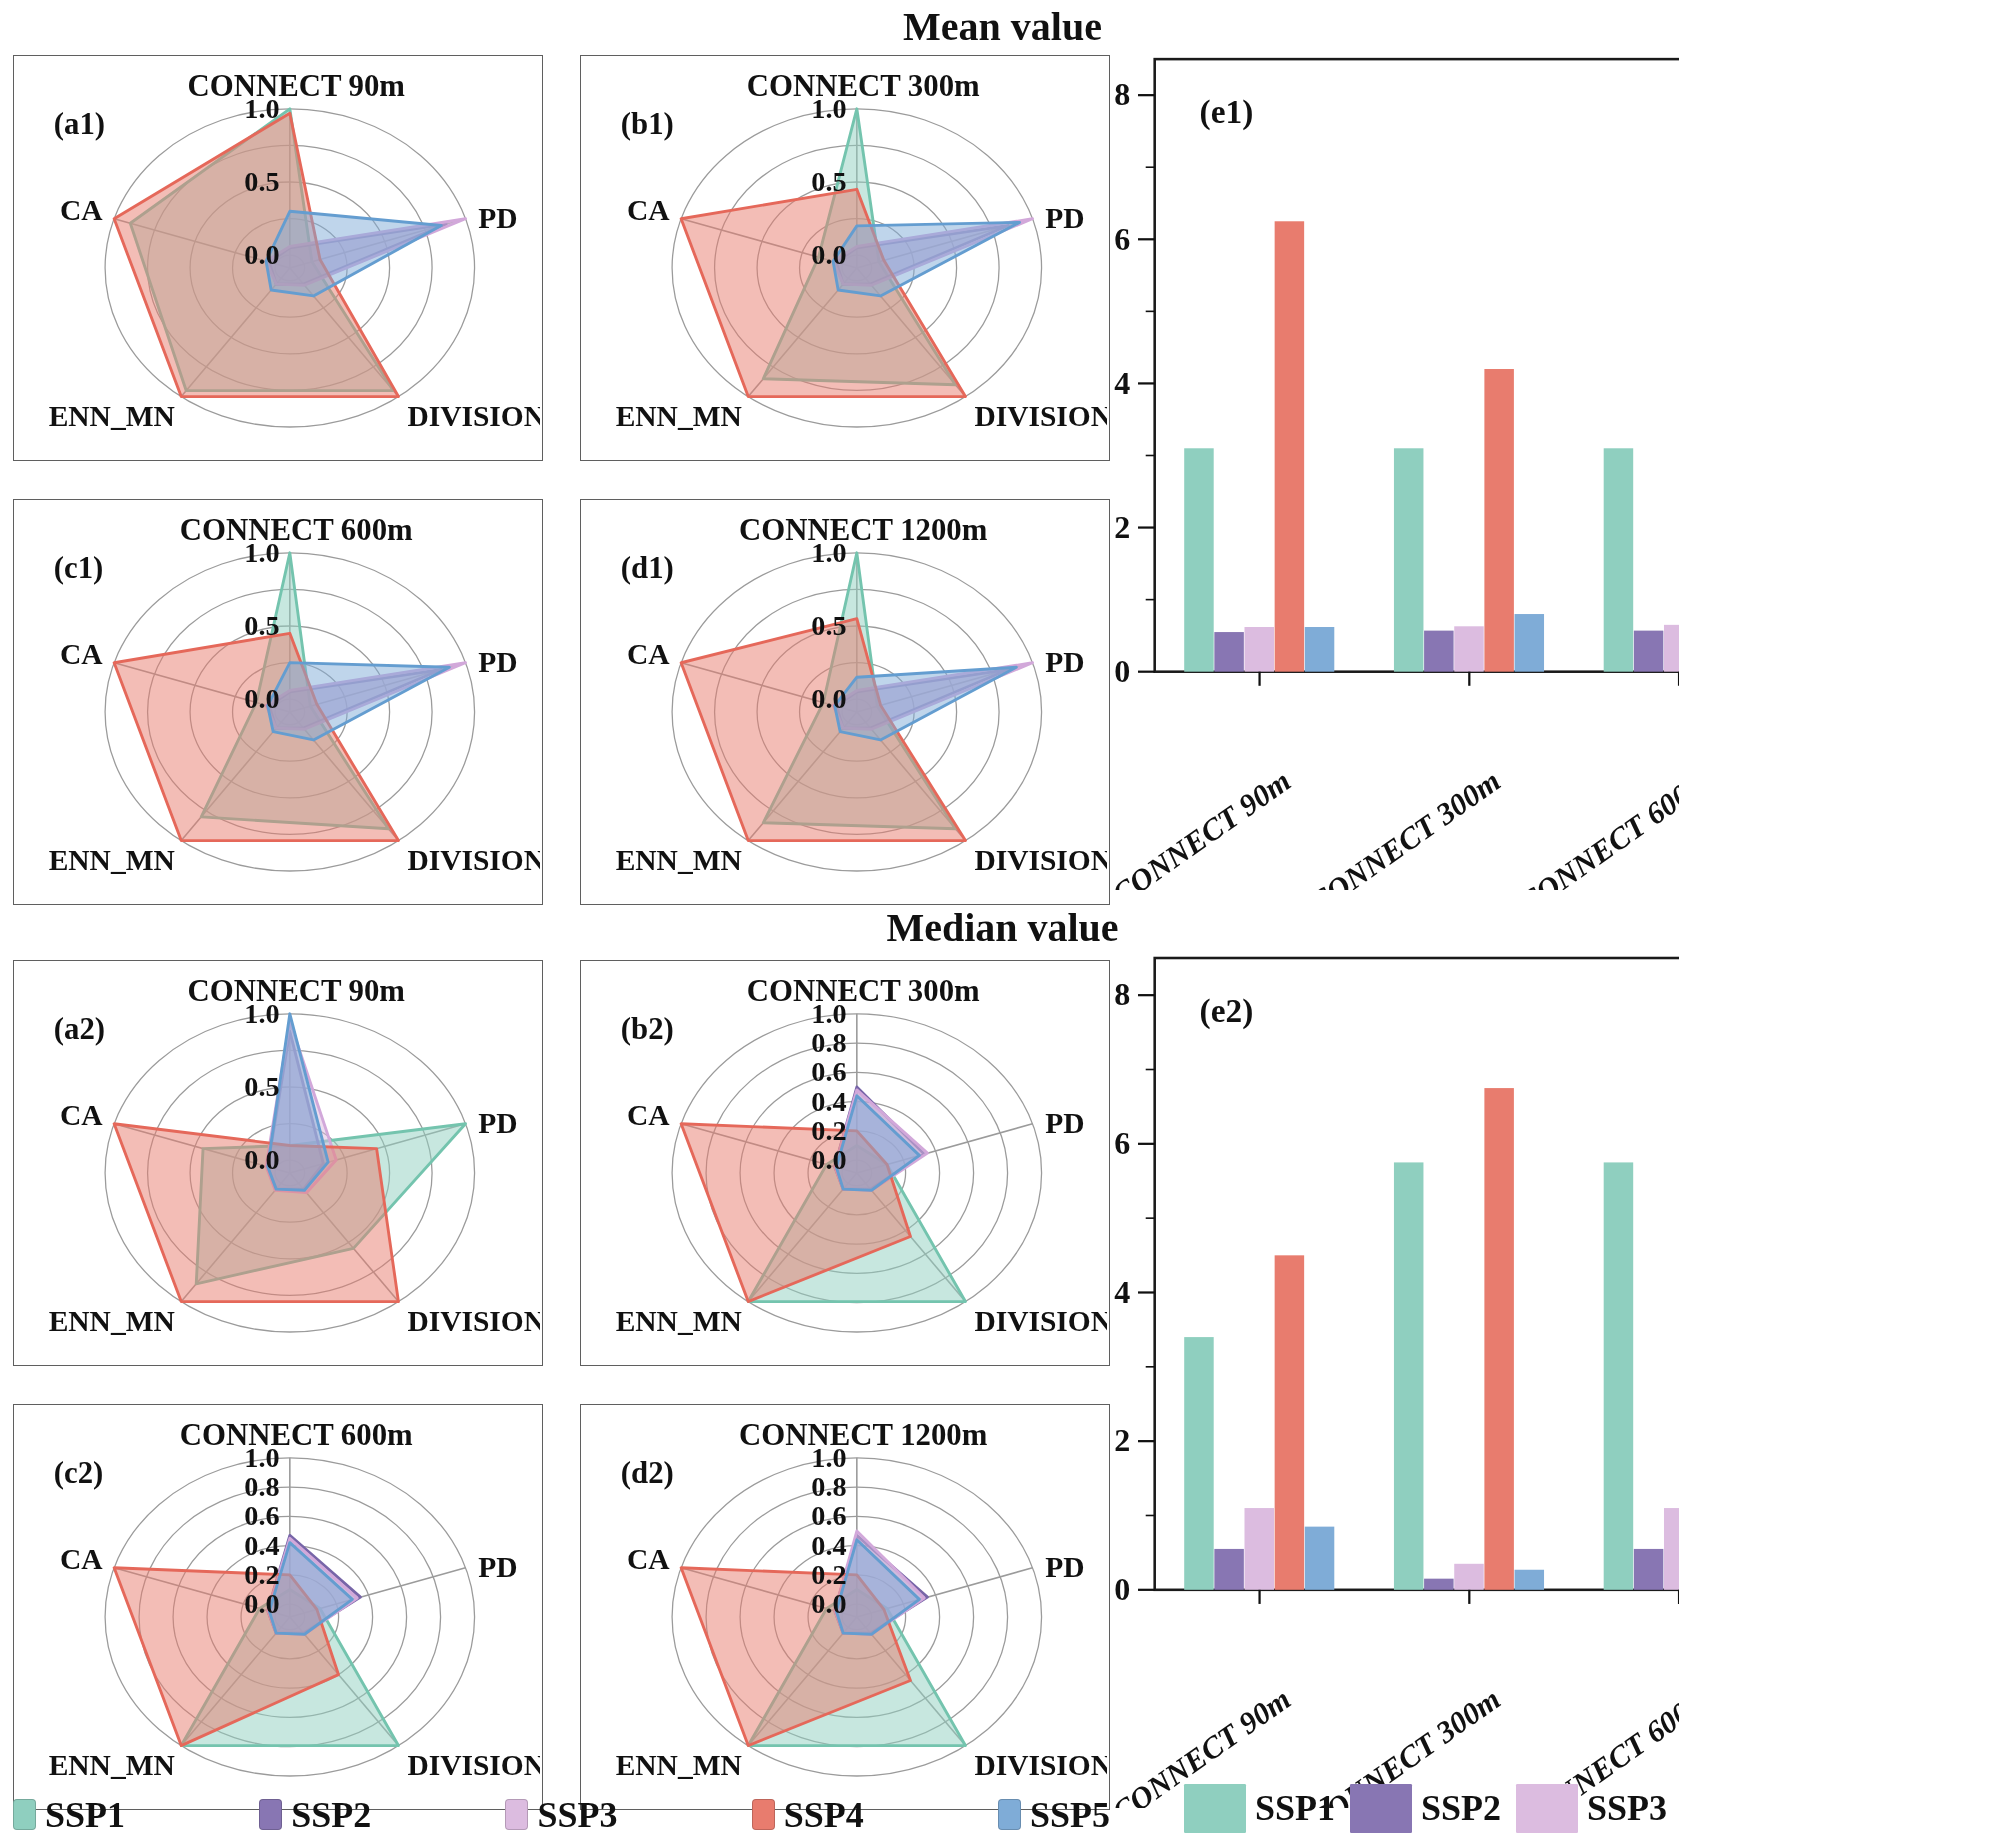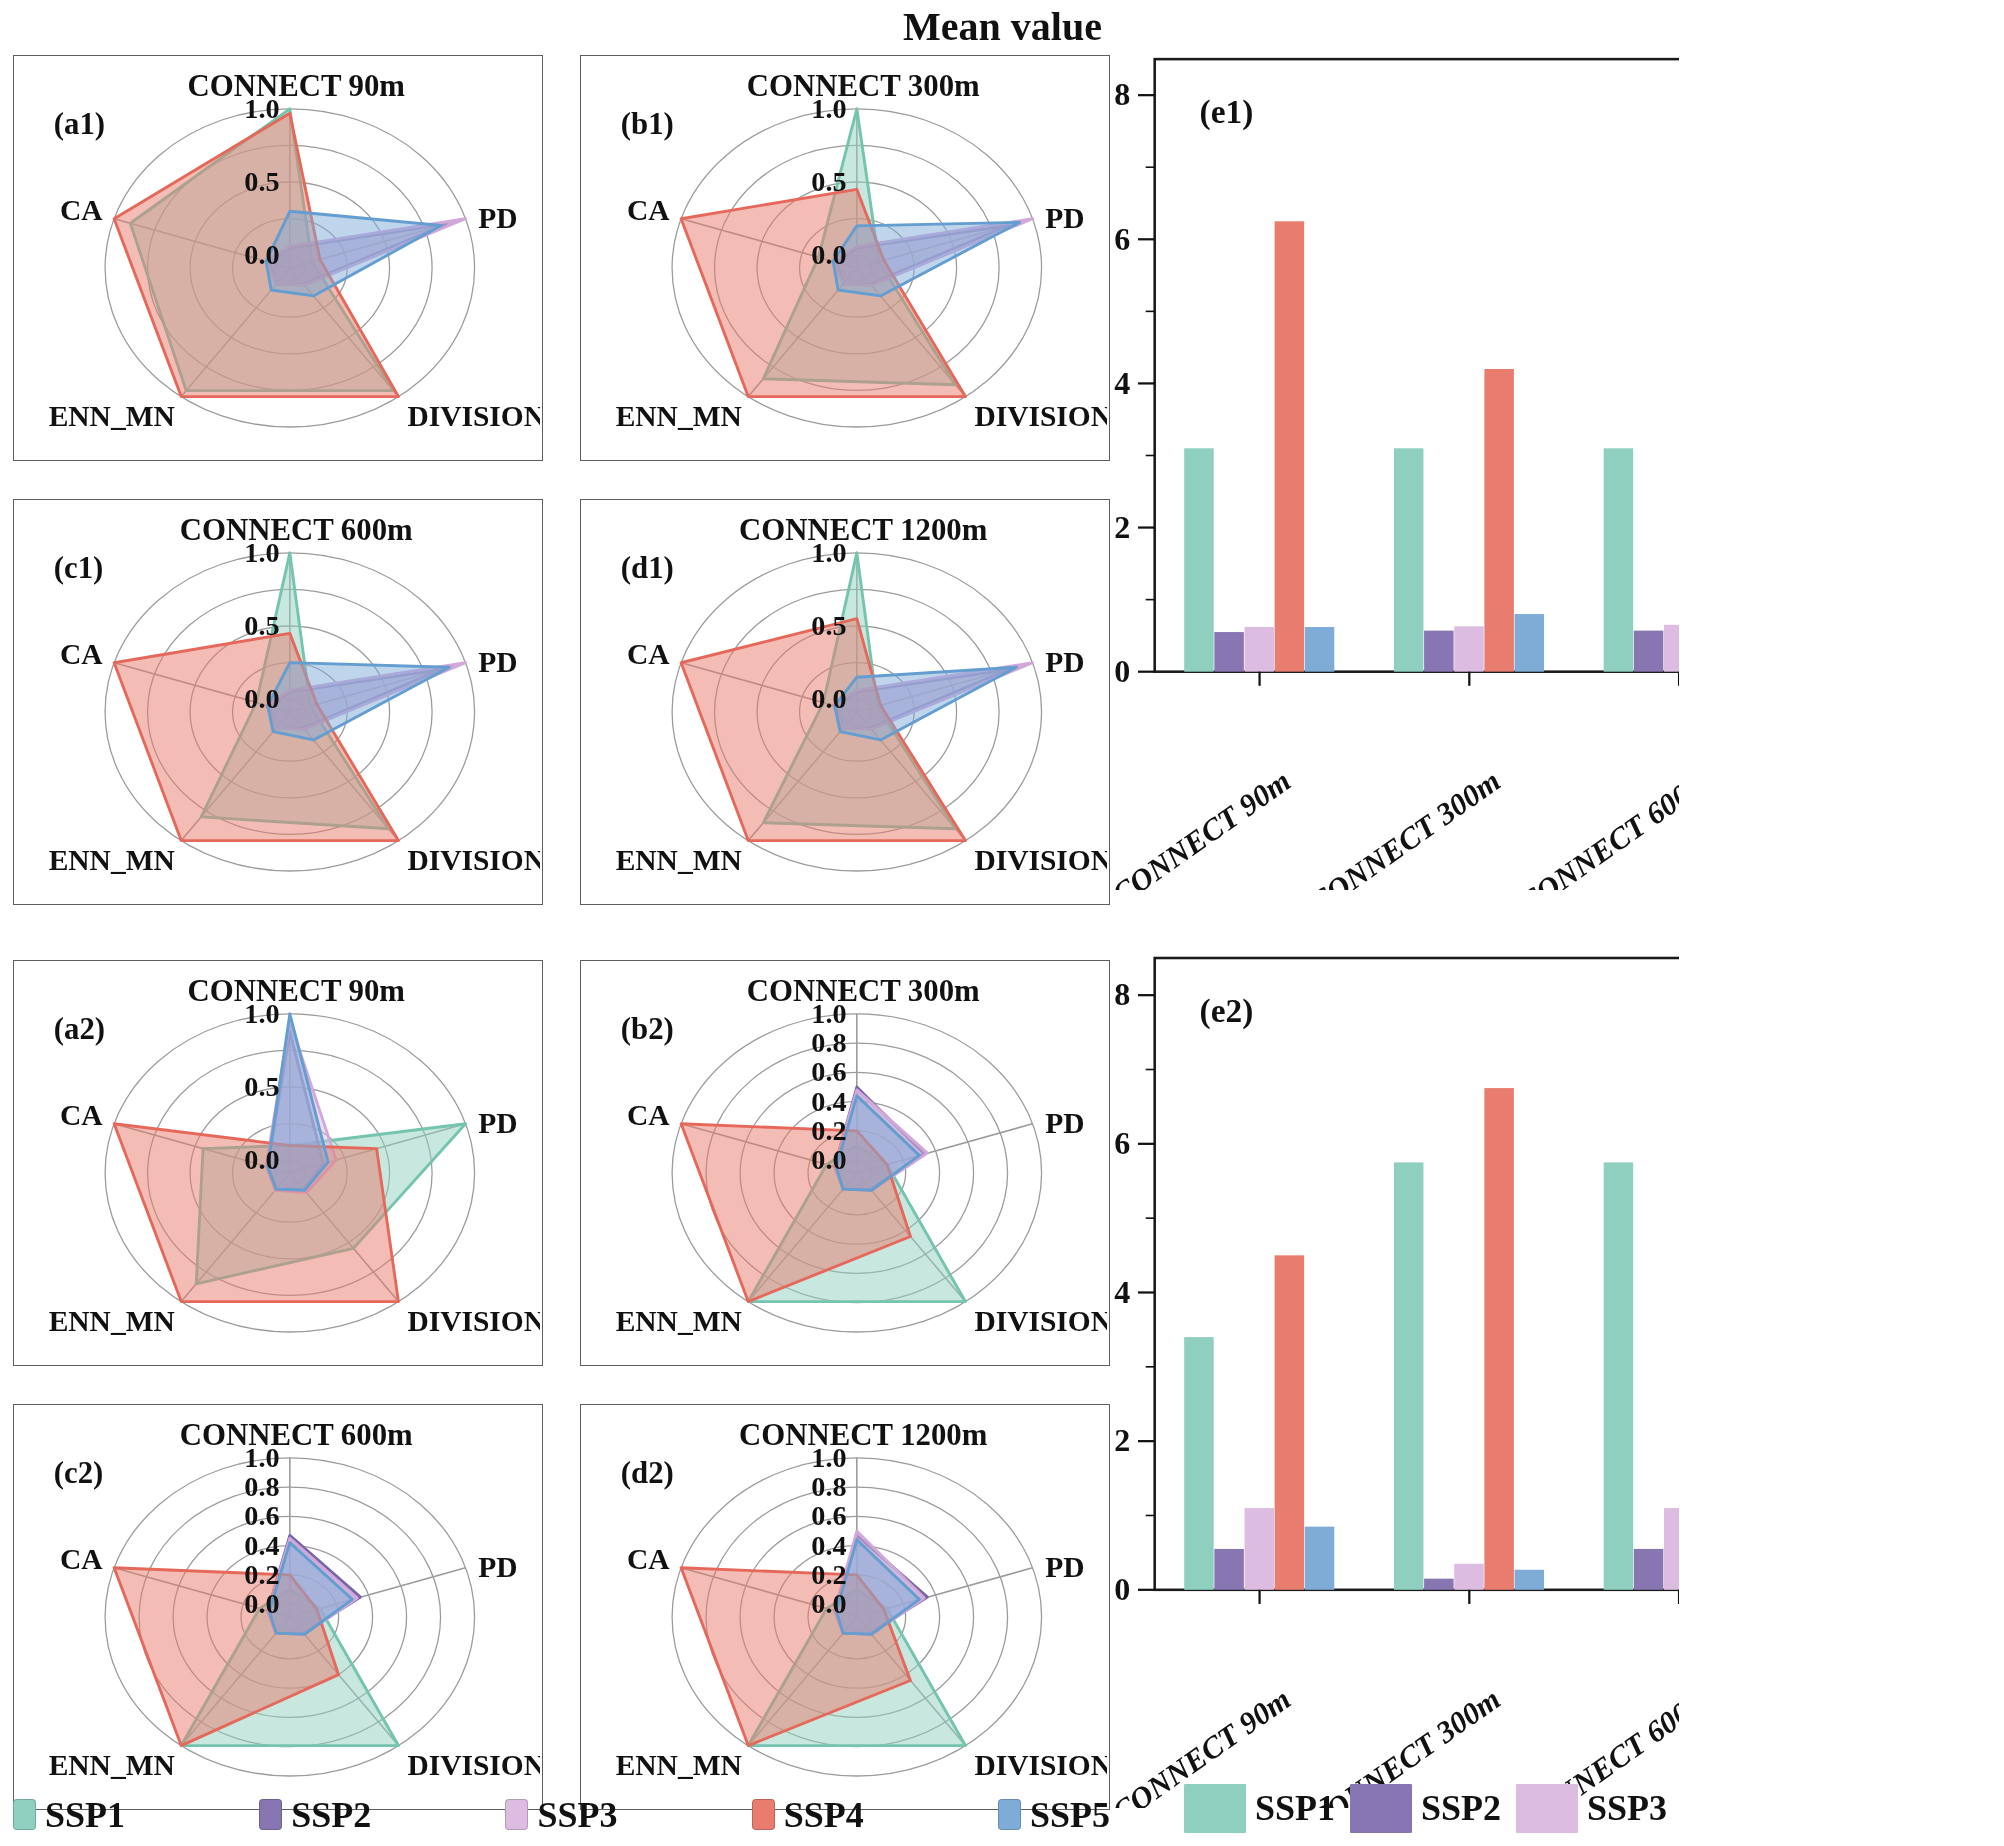--- a/index.html
+++ b/index.html
@@ -228,20 +228,21 @@
           <line x1="555.5" y1="972" x2="555.5" y2="994" stroke="#111" stroke-width="3.5"></line>
           <text transform="translate(607.5,1150) rotate(-35)" text-anchor="end" font-size="48" font-weight="bold" font-style="italic" fill="#111">CONNECT 300m</text>
           <line x1="882.5" y1="972" x2="882.5" y2="994" stroke="#111" stroke-width="3.5"></line>
           <text transform="translate(934.5,1150) rotate(-35)" text-anchor="end" font-size="48" font-weight="bold" font-style="italic" fill="#111">CONNECT 600m</text>
           <line x1="1209.5" y1="972" x2="1209.5" y2="994" stroke="#111" stroke-width="3.5"></line>
           <text transform="translate(1261.5,1150) rotate(-35)" text-anchor="end" font-size="48" font-weight="bold" font-style="italic" fill="#111">CONNECT 1200m</text>
           <text x="135" y="117" font-size="52" font-weight="bold" fill="#111">(e1)</text>
         </svg></div>
     </div>
 
+  <div class="section-title full" style="top:904px;">Median value</div>
 
   <div class="panel" style="left:13px;top:960px;width:530px;height:406px;">
       <div><svg width="526" height="402" viewBox="0 0 820 626">
           <g>
             <ellipse cx="430" cy="330" rx="23.04" ry="19.84" fill="none" stroke="#9b9b9b" stroke-width="2"></ellipse>
             <ellipse cx="430" cy="330" rx="89.28" ry="76.88" fill="none" stroke="#9b9b9b" stroke-width="2"></ellipse>
             <ellipse cx="430" cy="330" rx="155.52" ry="133.92000000000002" fill="none" stroke="#9b9b9b" stroke-width="2"></ellipse>
             <ellipse cx="430" cy="330" rx="221.76" ry="190.96" fill="none" stroke="#9b9b9b" stroke-width="2"></ellipse>
             <ellipse cx="430" cy="330" rx="288" ry="248" fill="none" stroke="#9b9b9b" stroke-width="2"></ellipse>
             <line x1="430" y1="330" x2="430" y2="82" stroke="#9b9b9b" stroke-width="2.5"></line>

